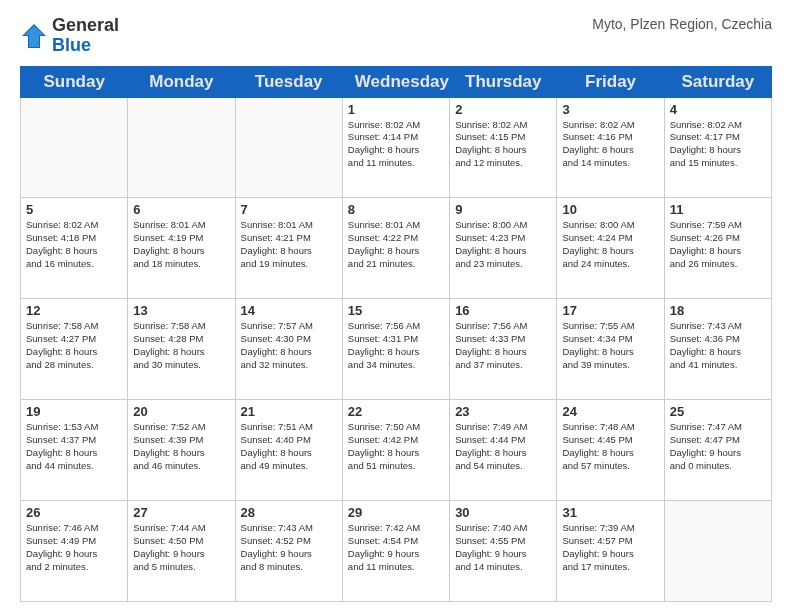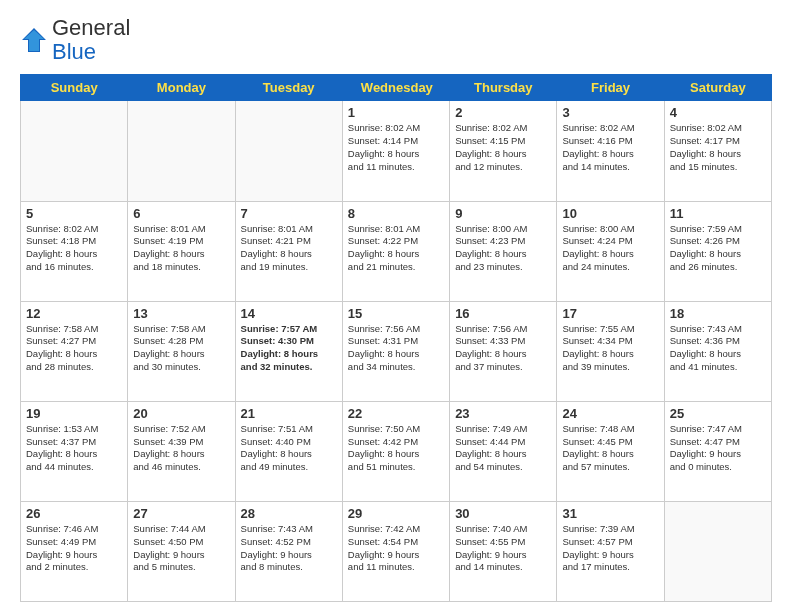--- a/index.html
+++ b/index.html
@@ -22,22 +22,22 @@
       justify-content: space-between;
       align-items: flex-start;
       margin-bottom: 10px;
     }
     .logo {
       display: flex;
       align-items: center;
       gap: 4px;
     }
     .logo-text {
-      font-size: 22px;
-      font-weight: normal;
+      font-size: 18px;
+      font-weight: bold;
       line-height: 1.1;
     }
     .logo-general { color: #333; }
     .logo-blue { color: #1565c0; }
     .logo-icon {
       width: 28px;
       height: 28px;
     }
     .title-area {
       text-align: right;
@@ -53,24 +53,24 @@
     }
     .calendar {
       flex: 1;
       border: 1px solid #ccc;
       border-collapse: collapse;
       width: 100%;
       table-layout: fixed;
     }
     .calendar th {
       background: #1565c0;
-      color: #fde047;
+      color: #e5e5e5;
       text-align: center;
-      padding: 5px 18px;
-      font-size: 13px;
+      padding: 5px 12px;
+      font-size: 17px;
       font-weight: bold;
       border: 1px solid #1565c0;
     }
     .calendar td {
       vertical-align: top;
       border: 1px solid #ccc;
       padding: 4px 5px;
       font-size: 10px;
       color: #333;
       height: 88px;
@@ -99,20 +99,21 @@
       <svg class="logo-icon" viewBox="0 0 28 28">
         <polygon points="14,2 26,14 20,14 20,26 8,26 8,14 2,14" fill="#1565c0"></polygon>
         <polygon points="14,4 24,13 19,13 19,25 9,25 9,13 4,13" fill="#4fc3f7" opacity="0.5"></polygon>
       </svg>
       <div class="logo-text">
         <span class="logo-general">General</span><br>
         <span class="logo-blue">Blue</span>
       </div>
     </div>
     <div class="title-area">
+      <div class="location">Myto, Plzen Region, Czechia</div>
     </div>
   </div>
 
   <table class="calendar">
     <thead>
       <tr>
 
       <th>Sunday</th>
           <th>Monday</th>
           <th>Tuesday</th>
@@ -217,21 +218,21 @@
           </td>
           <td>
             <div class="day-num">13</div>
             <div class="cell-info" style="white-space: pre-line;">Sunrise: 7:58 AM
 Sunset: 4:28 PM
 Daylight: 8 hours
 and 30 minutes.</div>
           </td>
           <td>
             <div class="day-num">14</div>
-            <div class="cell-info" style="white-space: pre-line; font-weight: bold;">Sunrise: 7:57 AM
+            <div class="cell-info" style="white-space: pre-line;">Sunrise: 7:57 AM
 Sunset: 4:30 PM
 Daylight: 8 hours
 and 32 minutes.</div>
           </td>
           <td>
             <div class="day-num">15</div>
             <div class="cell-info" style="white-space: pre-line;">Sunrise: 7:56 AM
 Sunset: 4:31 PM
 Daylight: 8 hours
 and 34 minutes.</div>

